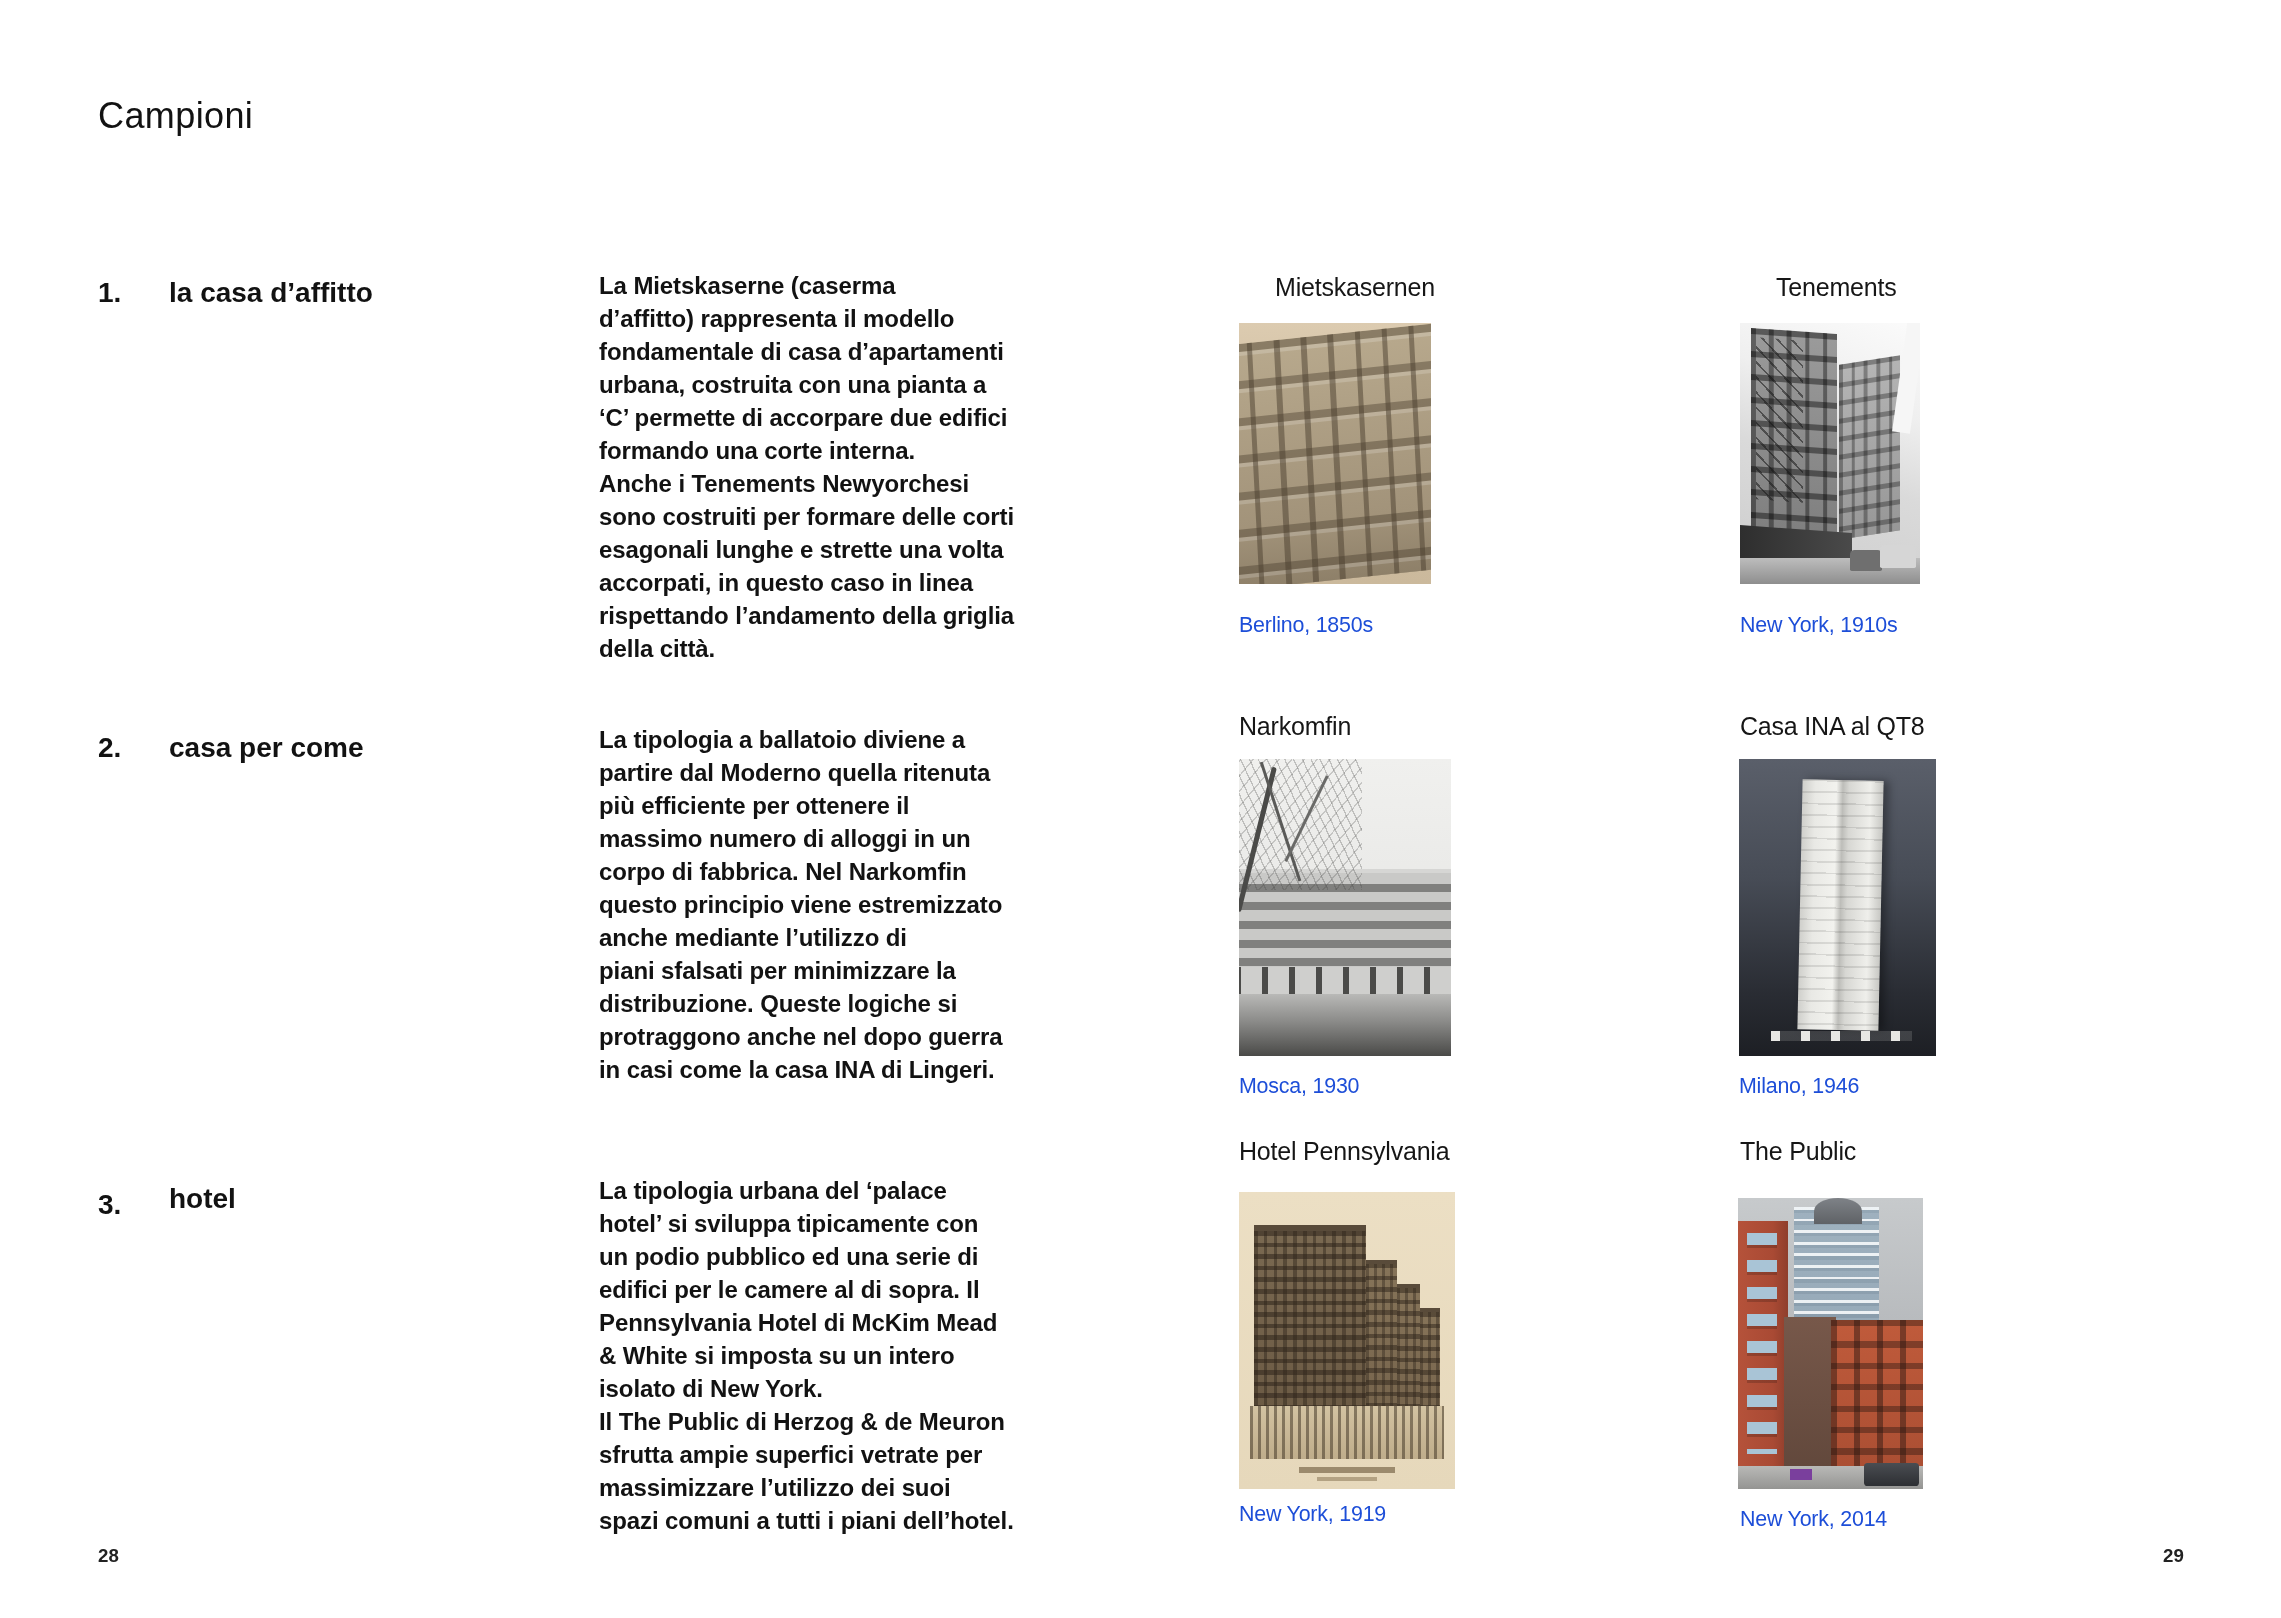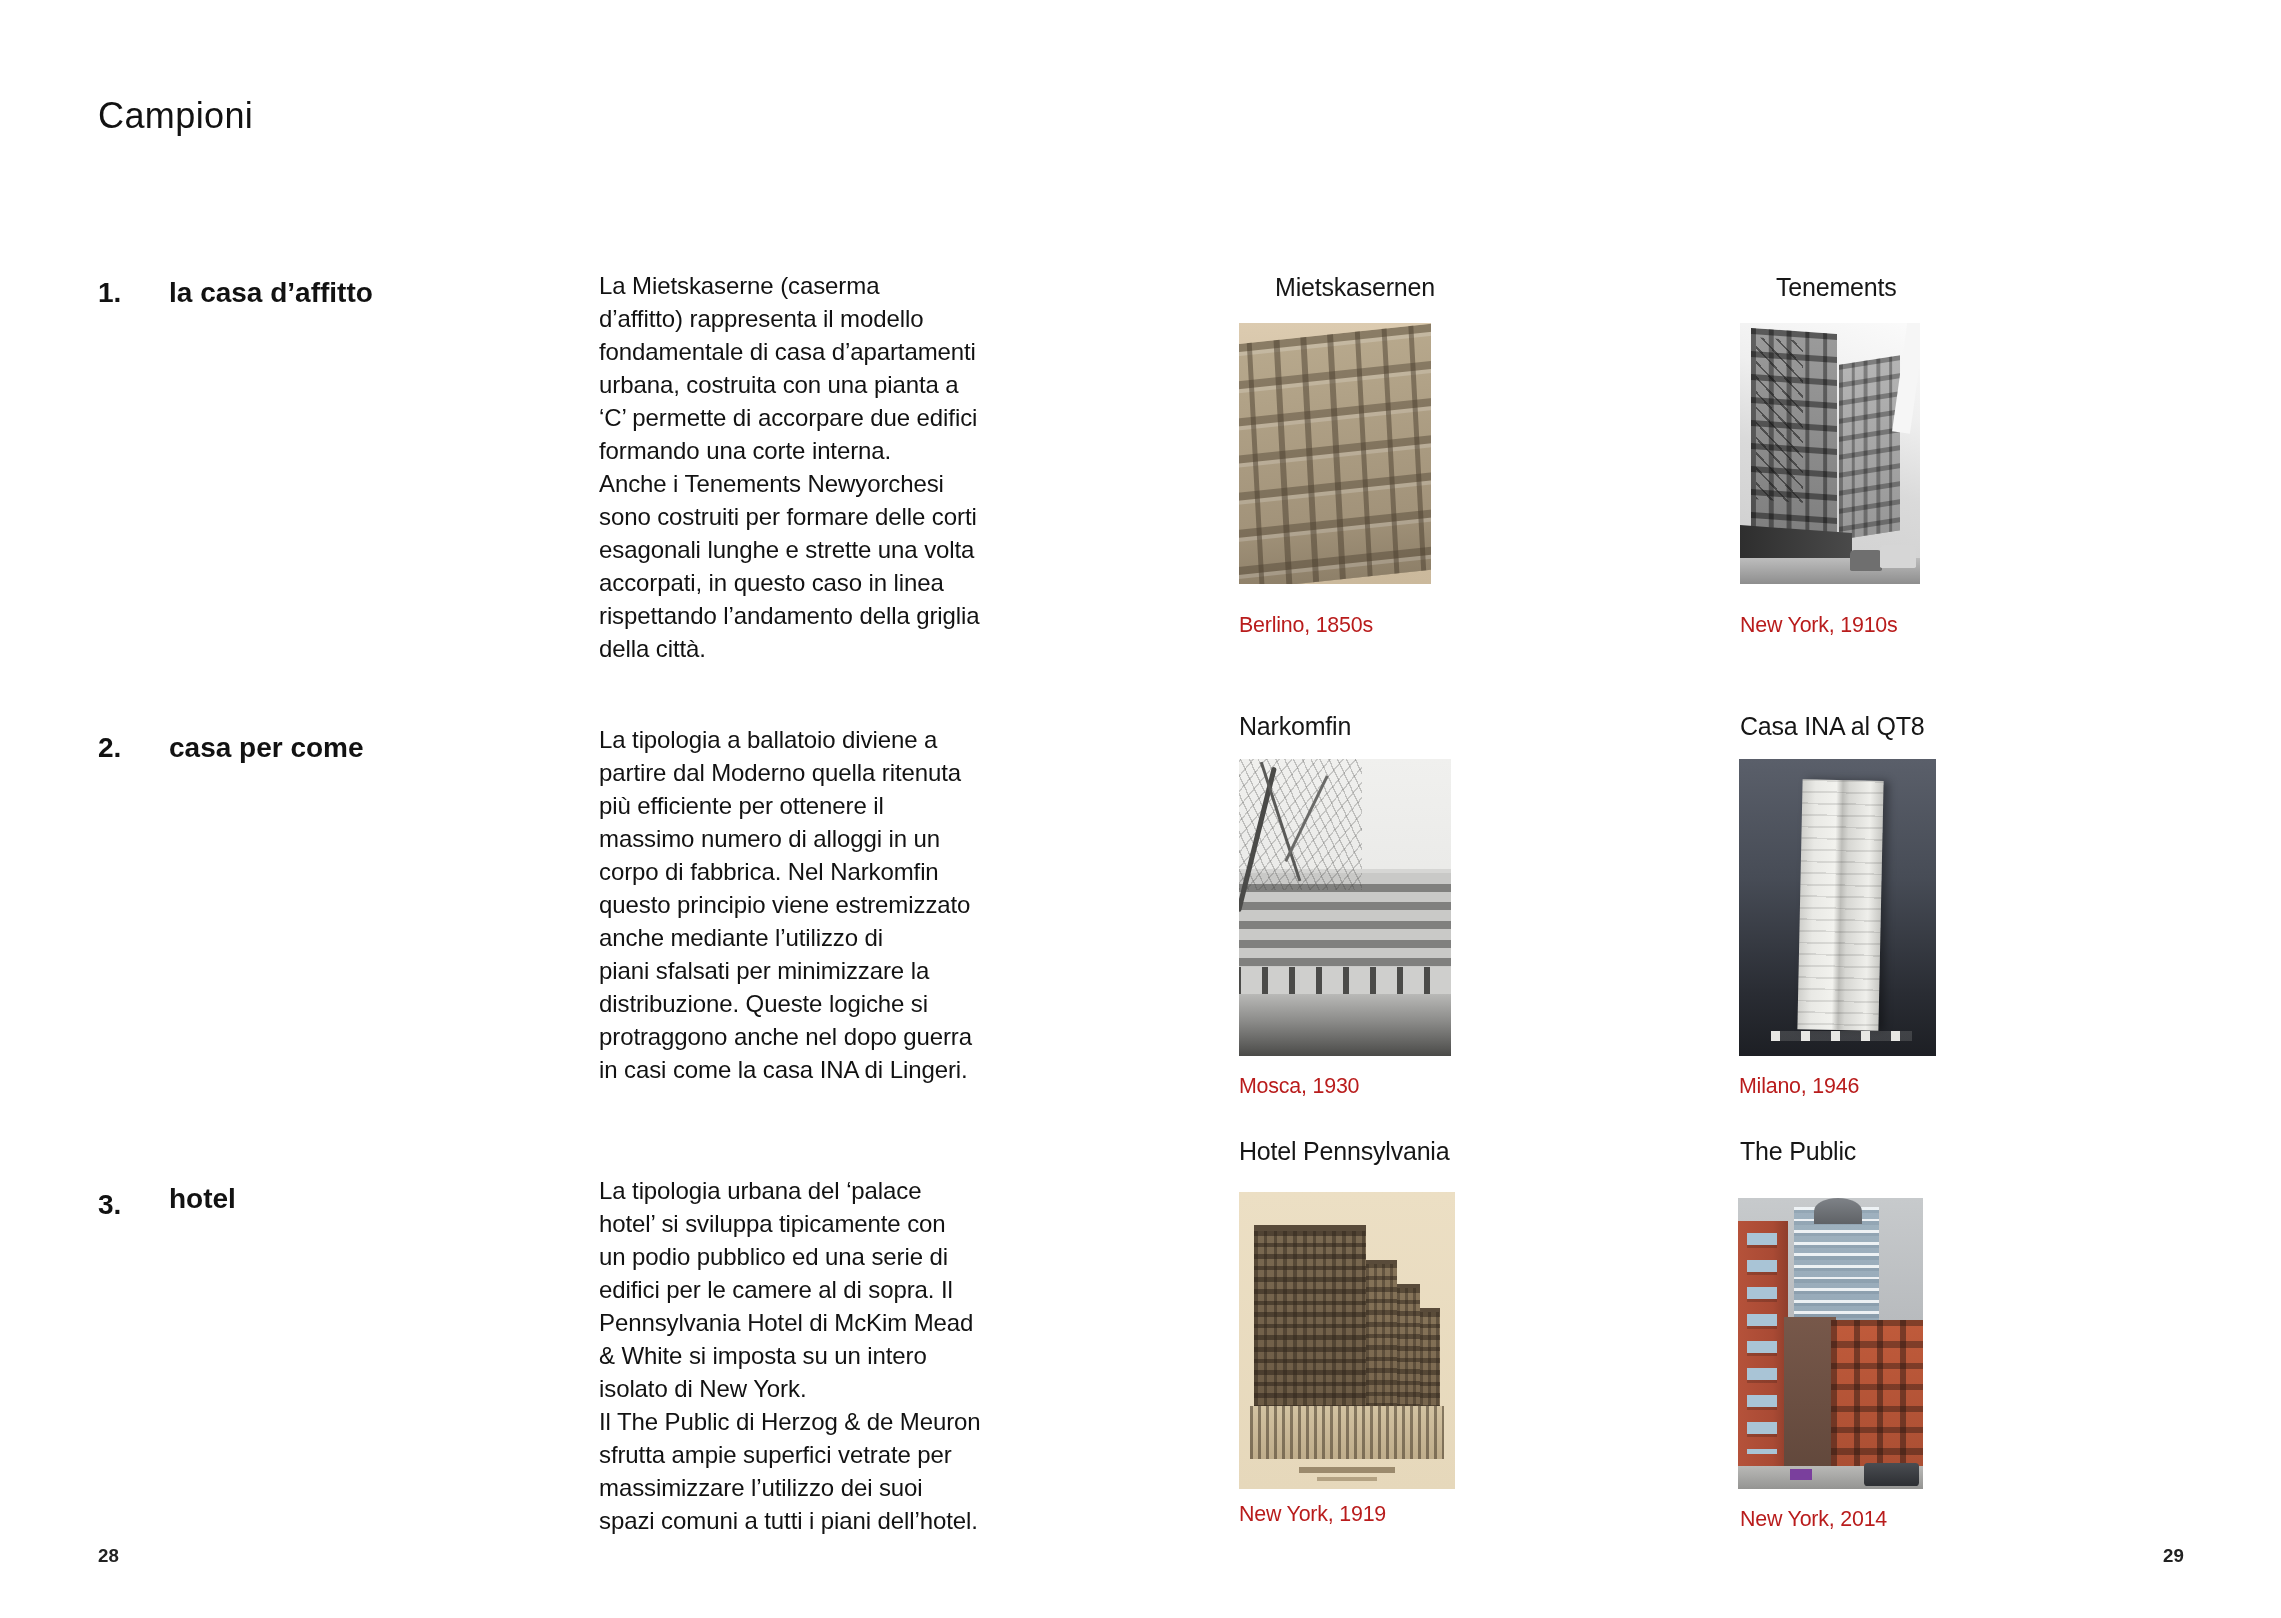--- a/index.html
+++ b/index.html
@@ -6,26 +6,26 @@
   .page {
     position:relative; width:2281px; height:1618px; background:#ffffff;
     font-family:"Liberation Sans", sans-serif; color:#121212; overflow:hidden;
   }
 
   .title { position:absolute; left:98px; top:98px; font-size:36px; line-height:36px; font-weight:400; letter-spacing:0.4px; }
 
   .sec-number  { position:absolute; left:98px; font-size:28px; font-weight:700; }
   .sec-heading { position:absolute; left:169px; font-size:28px; font-weight:700; }
   .sec-body    {
-    position:absolute; left:599px; width:535px; font-size:24px; font-weight:400;
+    position:absolute; left:599px; width:535px; font-size:24px; font-weight:700;
     line-height:33px; white-space:pre-line; letter-spacing:-0.1px;
   }
 
   .img-label   { position:absolute; font-size:25px; font-weight:400; color:#161616; letter-spacing:-0.2px; }
-  .img-caption { position:absolute; font-size:21.4px; font-weight:400; color:#b91c1c; letter-spacing:-0.2px; }
+  .img-caption { position:absolute; font-size:21.4px; font-weight:400; color:#1d4ed8; letter-spacing:-0.2px; }
   .c1 { left:1239px; }
   .c2 { left:1740px; }
 
   .page-num { position:absolute; font-size:18.7px; font-weight:700; color:#222; }
   #pn-left  { left:98px;  top:1545px; }
   #pn-right { left:2163px; top:1545px; }
 
   
   #s1-num, #s1-head { top:277px; }
   #s1-body { top:269px; }

